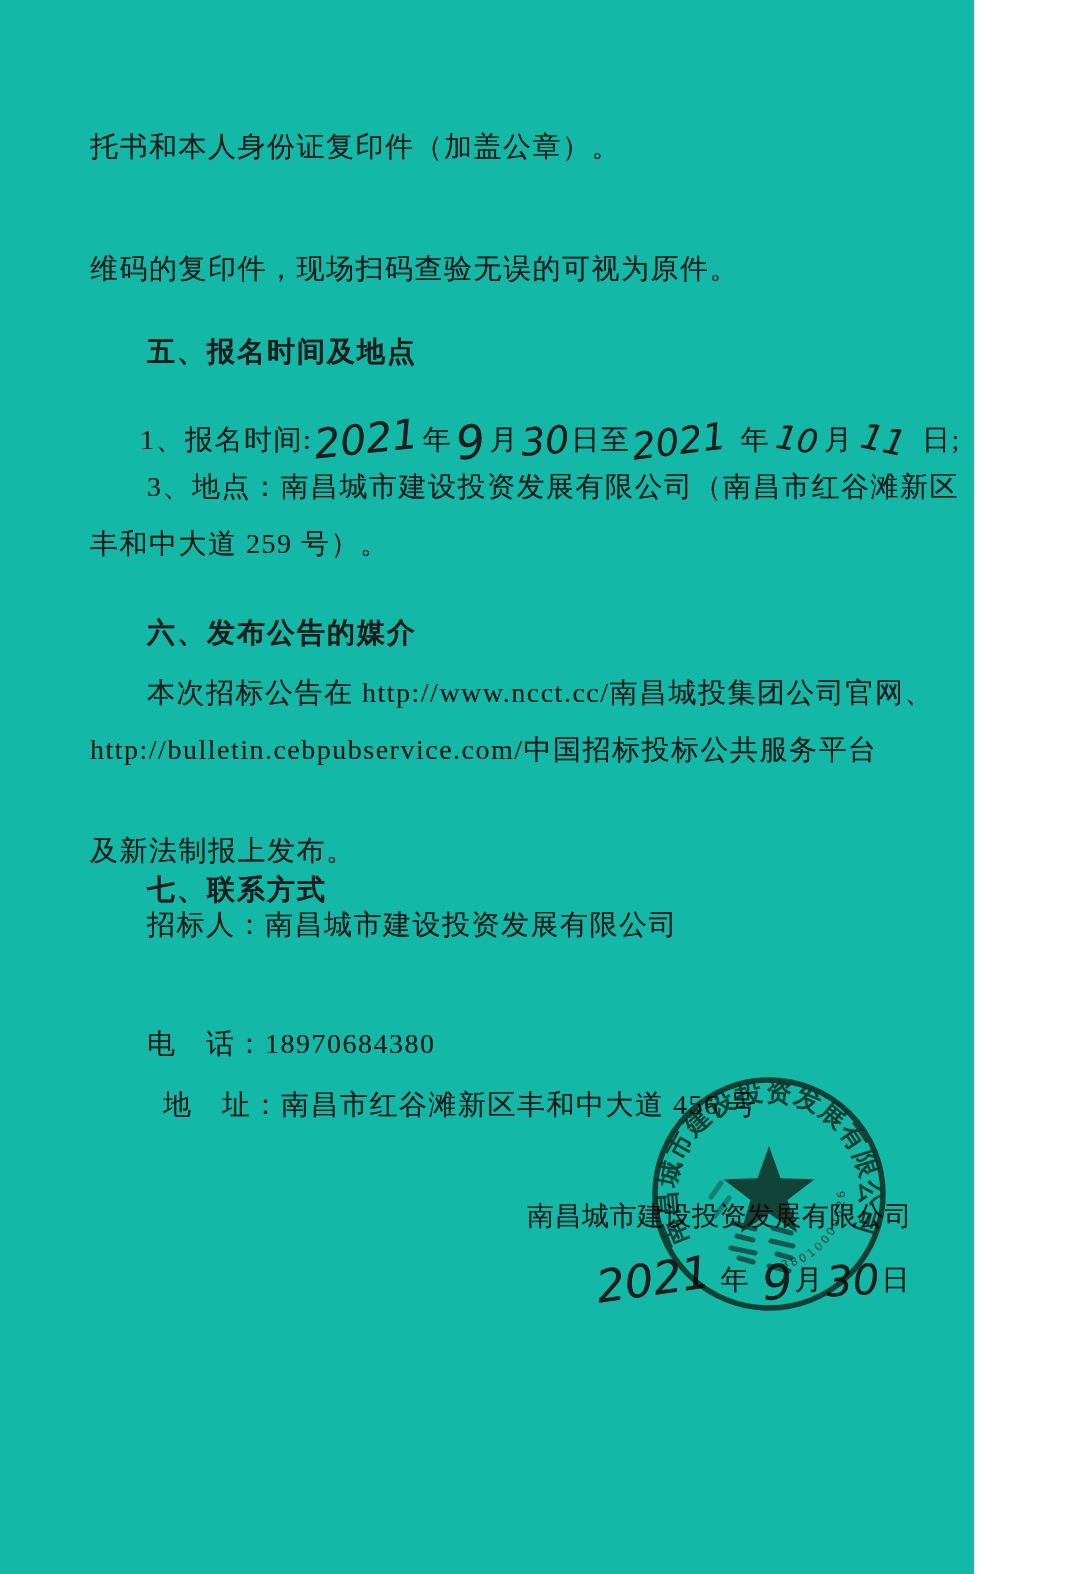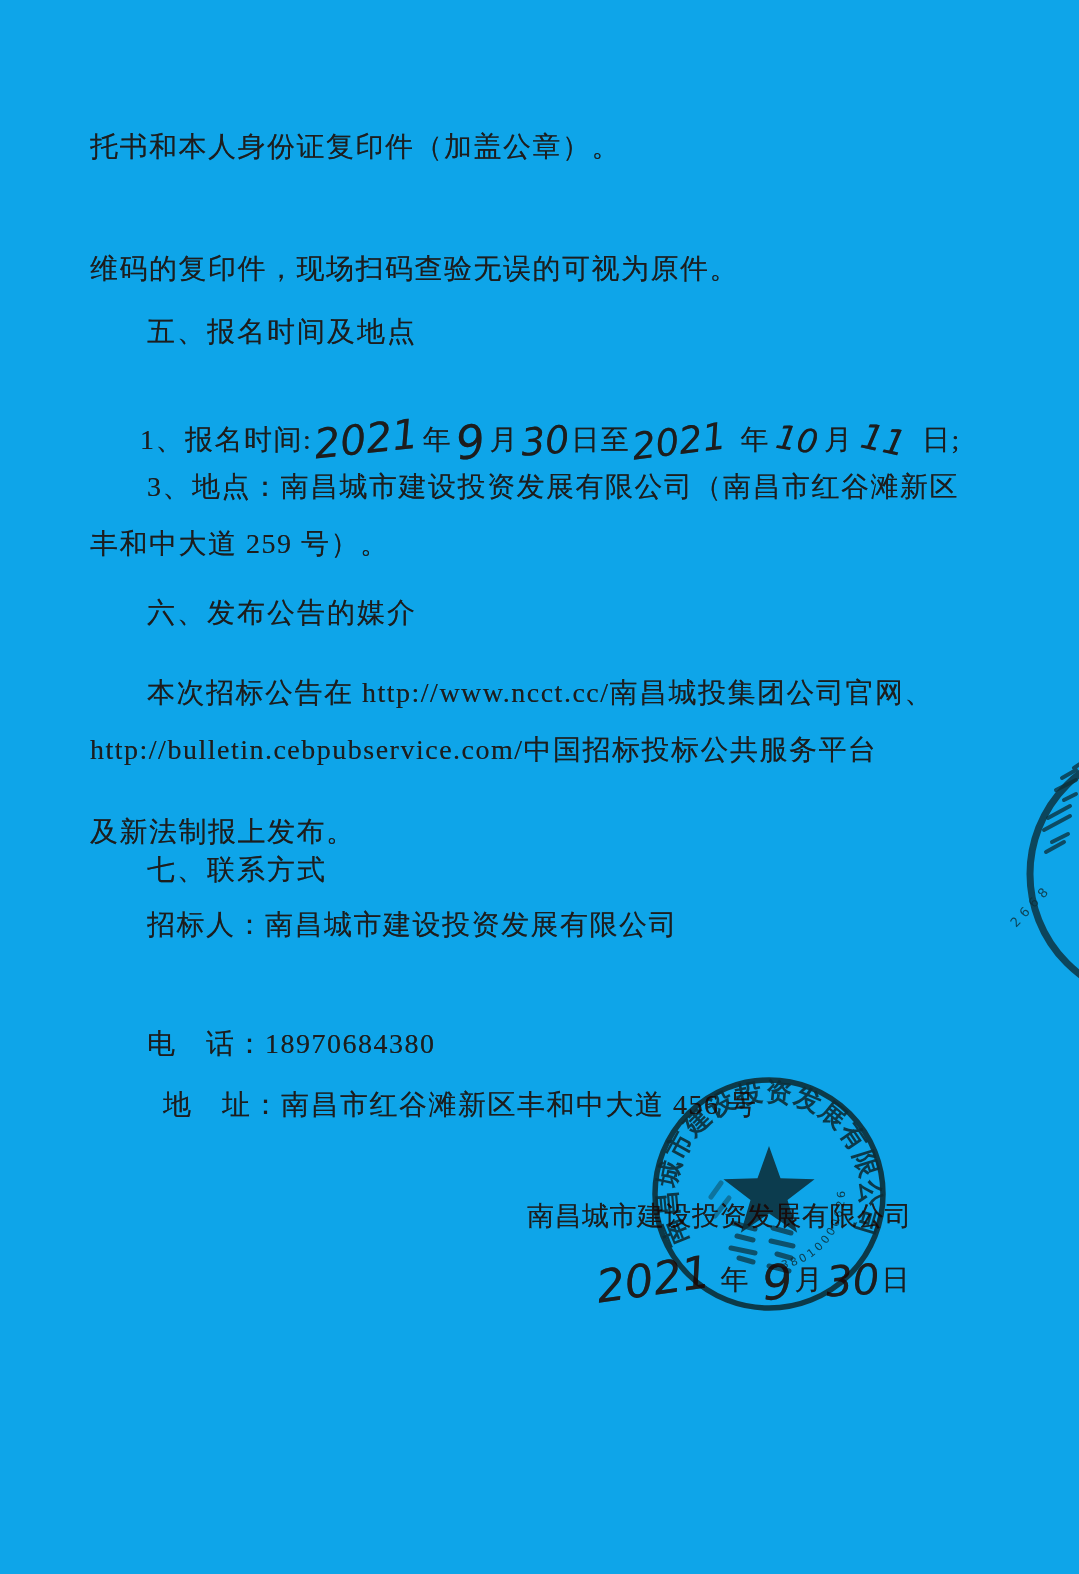--- a/index.html
+++ b/index.html
@@ -1,32 +1,32 @@
 <!DOCTYPE html>
 <html><head>
 <meta charset="utf-8">
 <style>
   html,body{margin:0;padding:0;background:#ffffff;}
   #page{
     position:relative;
-    width:1079px;height:1574px;
-    background:#0ea5e9;
+    width:974px;height:1574px;
+    background:#14b8a6;
     overflow:hidden;
     font-family:"Liberation Serif", serif;
     color:#1d1d1d;
   }
   .line{
     position:absolute;
     white-space:nowrap;
     font-size:28px;
     letter-spacing:1.5px;
     color:#1d1d1d;
     text-shadow:0 0 .4px rgba(20,20,20,.55);
   }
-  .bold{font-weight:normal;letter-spacing:2px;}
+  .bold{font-weight:bold;letter-spacing:2px;margin-top:20px;}
   .row{display:flex;align-items:baseline;}
   .hw{
     display:inline-block;
     font-family:"DejaVu Sans", sans-serif;
     font-style:italic;
     font-weight:500;
     position:relative;
     letter-spacing:0;
     line-height:1;
   }
@@ -78,21 +78,21 @@
   <div class="line" style="left:147px;top:468px;">3、地点：南昌城市建设投资发展有限公司（南昌市红谷滩新区</div>
 
   <div class="line" style="left:90px;top:525px;">丰和中大道 259 号）。</div>
 
   <div class="line bold" style="left:147px;top:594px;">六、发布公告的媒介</div>
 
   <div class="line" style="left:147px;top:674px;">本次招标公告在 http://www.ncct.cc/南昌城投集团公司官网、</div>
 
   <div class="line" style="left:90px;top:731px;">http://bulletin.cebpubservice.com/中国招标投标公共服务平台</div>
 
-  <div class="line" style="left:90px;top:813px;">及新法制报上发布。</div>
+  <div class="line" style="left:90px;top:832px;">及新法制报上发布。</div>
 
   <div class="line bold" style="left:147px;top:851px;">七、联系方式</div>
 
   <div class="line" style="left:147px;top:906px;">招标人：南昌城市建设投资发展有限公司</div>
 
 
   <div class="line" style="left:147px;top:1025px;">电　话：18970684380</div>
 
   <div class="line" style="left:147px;top:1086px;margin-left:16px;">地　址：南昌市红谷滩新区丰和中大道 456 号</div>
 

